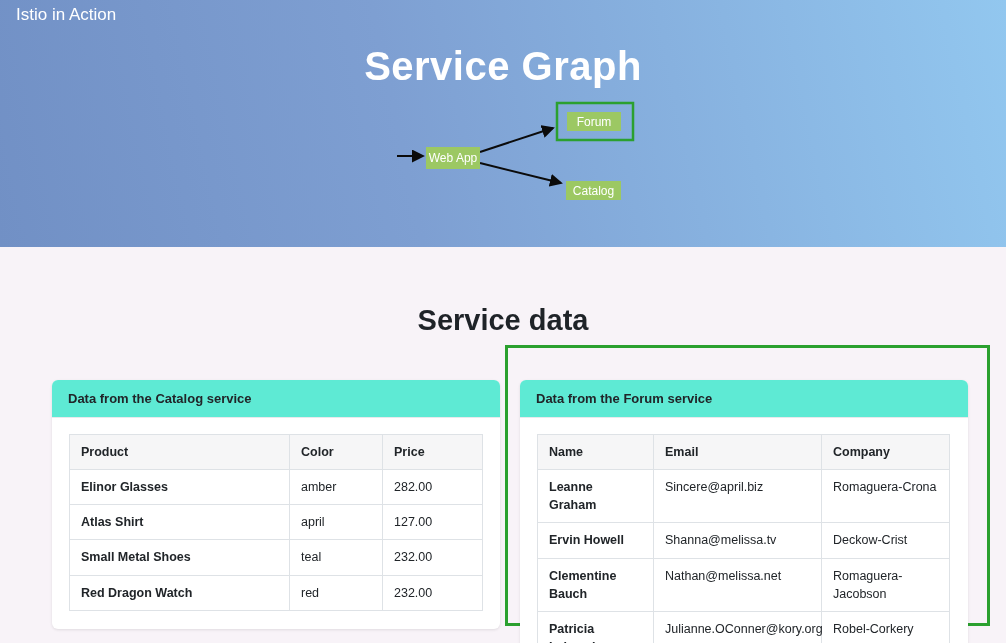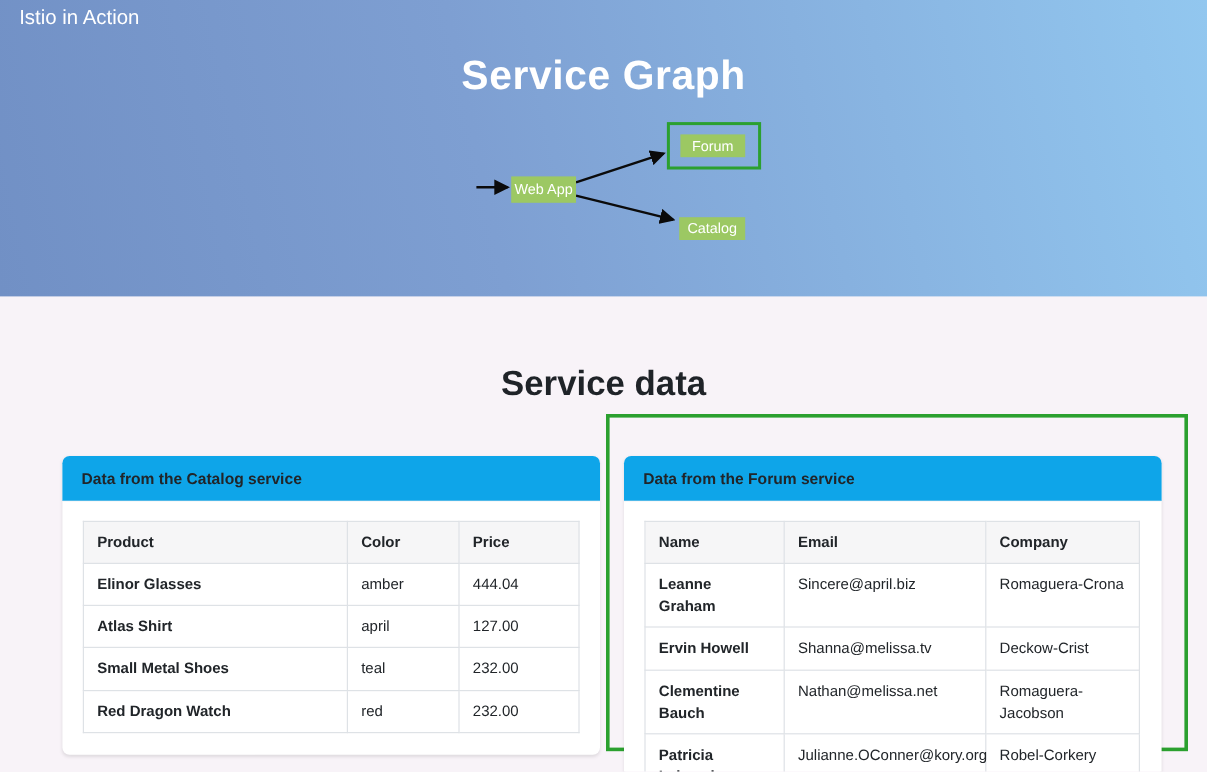--- a/index.html
+++ b/index.html
@@ -16,42 +16,42 @@
     width: 1006px; height: 247px;
     background: linear-gradient(78deg, #7190c5 0%, #7e9fd2 40%, #92c7ef 100%);
   }
   .brand {
     position: absolute; left: 16px; top: 5px;
     color: #ffffff; font-size: 17px; font-weight: 400;
   }
   .hero-title {
     margin: 0; padding-top: 44px;
     text-align: center;
-    color: #ffffff; font-size: 34px; font-weight: 700;
+    color: #ffffff; font-size: 40px; font-weight: 700;
     letter-spacing: 0.5px;
   }
   .graph-svg { position: absolute; left: 390px; top: 93px; }
   .graph-node-label { fill: #ffffff; font-size: 12px; font-family: "Liberation Sans", sans-serif; }
   .main-heading {
     position: absolute; left: 0; top: 304px; width: 1006px;
     margin: 0; text-align: center;
     font-size: 29px; font-weight: 700; color: #1f2328;
   }
   .card {
     position: absolute;
     background: #ffffff;
     border-radius: 6px;
     box-shadow: 0 1px 3px rgba(0,0,0,0.10);
   }
   .card-header {
     padding: 11px 16px;
     font-size: 13px; font-weight: 700;
     border-bottom: 1px solid #e9e9ec;
     border-radius: 6px 6px 0 0;
-    background: #0ea5e9;
+    background: #5eead4;
   }
   .card-body { padding: 16px 17px 18px 17px; }
   table.data-table {
     border-collapse: collapse;
     table-layout: fixed;
     font-size: 12.5px;
   }
   table.data-table th, table.data-table td {
     border: 1px solid #dee2e6;
     padding: 8px 11px;
@@ -122,21 +122,21 @@
         <tr>
           <th>Product</th>
           <th>Color</th>
           <th>Price</th>
         </tr>
       </thead>
       <tbody>
         <tr>
           <td class="b">Elinor Glasses</td>
           <td>amber</td>
-          <td>444.04</td>
+          <td>282.00</td>
         </tr>
         <tr>
           <td class="b">Atlas Shirt</td>
           <td>april</td>
           <td>127.00</td>
         </tr>
         <tr>
           <td class="b">Small Metal Shoes</td>
           <td>teal</td>
           <td>232.00</td>

